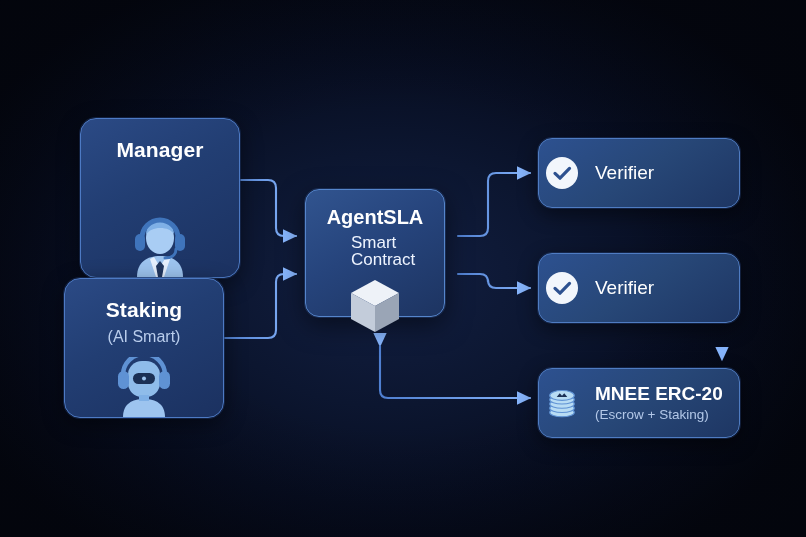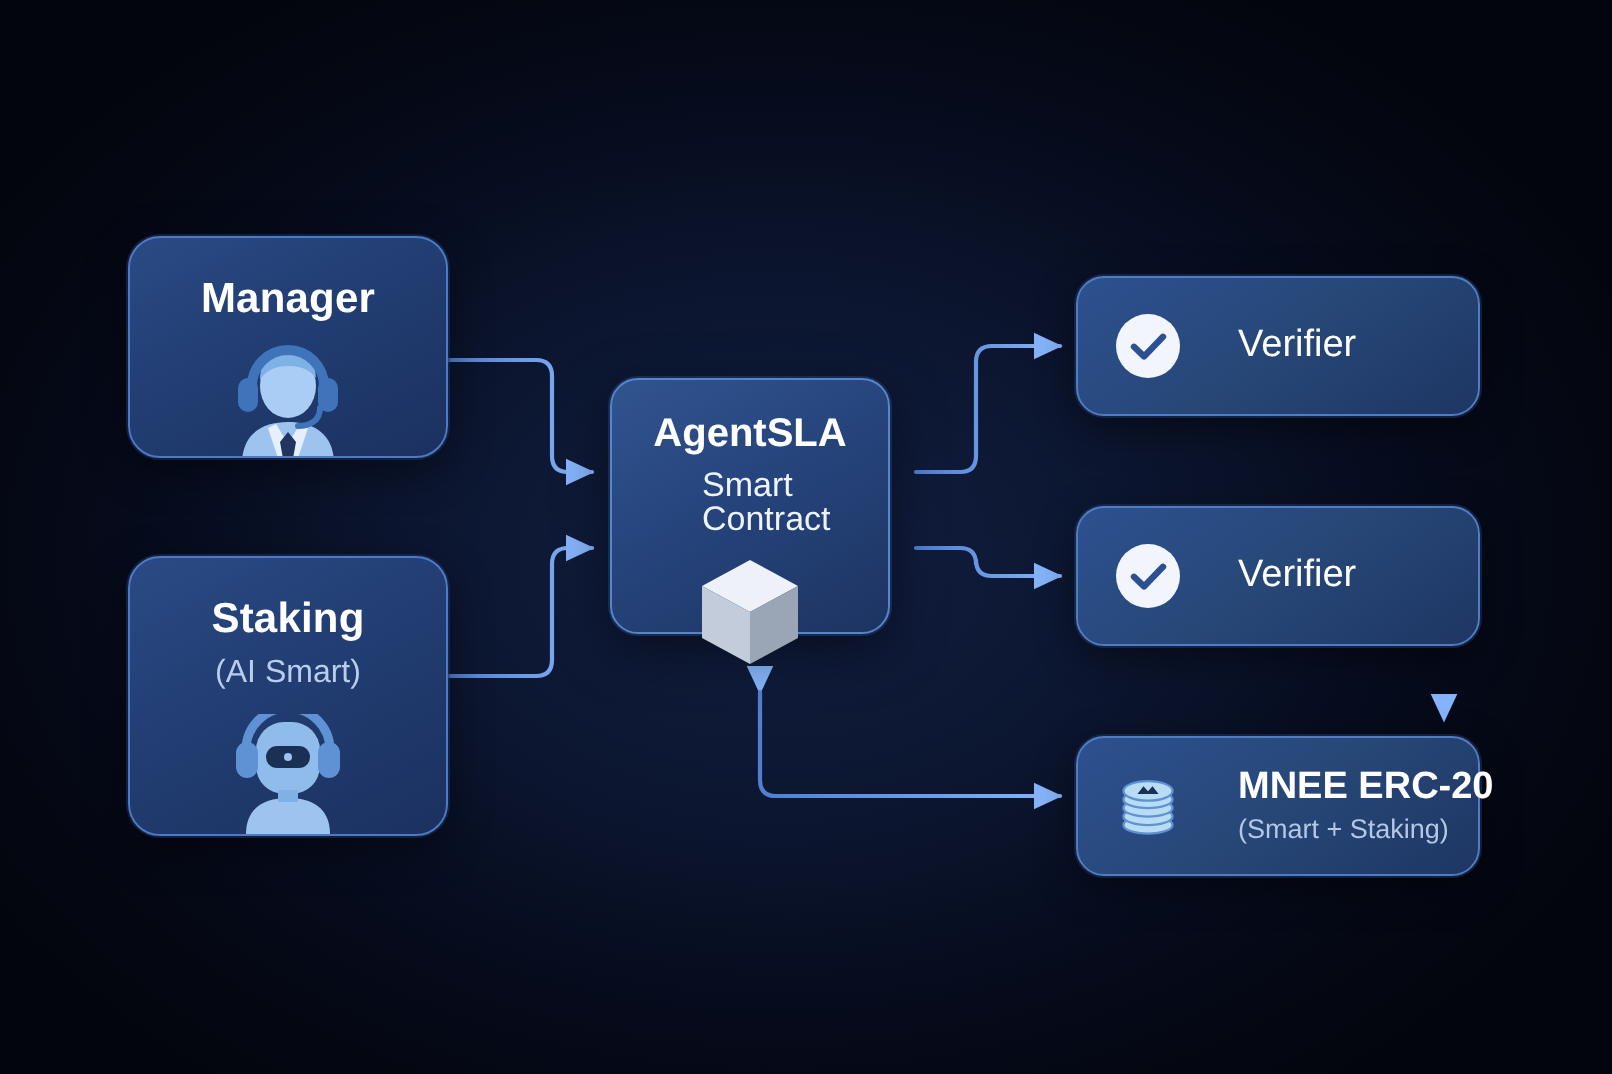--- a/index.html
+++ b/index.html
@@ -73,21 +73,21 @@
   .actor .figure {
     margin-top: 10px;
     width: 100%;
     display: flex;
     justify-content: center;
     align-items: flex-end;
     flex: 1;
   }
 
   
-  #node-manager { left: 64px; top: 118px; height: 111px; align-items: center; }
+  #node-manager { left: 80px; top: 118px; height: 160px; align-items: center; }
   
   #node-worker  { left: 64px; top: 278px; height: 140px; }
 
   
   #node-contract {
     left: 305px;
     top: 189px;
     width: 140px;
     height: 128px;
     border-radius: 14px;
@@ -118,22 +118,21 @@
   .pill {
     width: 202px;
     height: 70px;
     flex-direction: row;
     align-items: center;
     justify-content: flex-start;
     border-radius: 14px;
     background: linear-gradient(145deg, #2d5190 0%, #274777 50%, #1e3663 100%);
     border: 1px solid #4f7cc2;
     box-shadow: 0 0 0 1px rgba(32,56,104,0.5), 0 6px 20px rgba(0,0,0,0.45);
-    padding-left: 18px;
-    gap: 12px;
+    padding-left: 6px;
   }
   #node-verifier-1 { left: 538px; top: 138px; }
   #node-verifier-2 { left: 538px; top: 253px; }
   #node-token     { left: 538px; top: 368px; }
 
   .pill .badge {
     flex: 0 0 auto;
     width: 34px;
     height: 34px;
     margin-right: 16px;
@@ -294,17 +293,17 @@
           <ellipse cx="18" cy="23.5" rx="13" ry="4.6"></ellipse>
           <ellipse cx="18" cy="19" rx="13" ry="4.6"></ellipse>
           <ellipse cx="18" cy="14.5" rx="13" ry="4.6"></ellipse>
           <ellipse cx="18" cy="10" rx="13" ry="5.2"></ellipse>
         </g>
         <path d="M12.4 11.6 L15.6 7.6 L18 10.2 L20.4 7.6 L23.6 11.6 Z" fill="#1b3055"></path>
       </svg>
     </div>
     <div class="ptext">
       <div class="plabel">MNEE ERC-20</div>
-      <div class="psub">(Smart + Staking)</div>
+      <div class="psub">(Escrow + Staking)</div>
     </div>
   </div>
 
 </div>
 
 </body></html>

